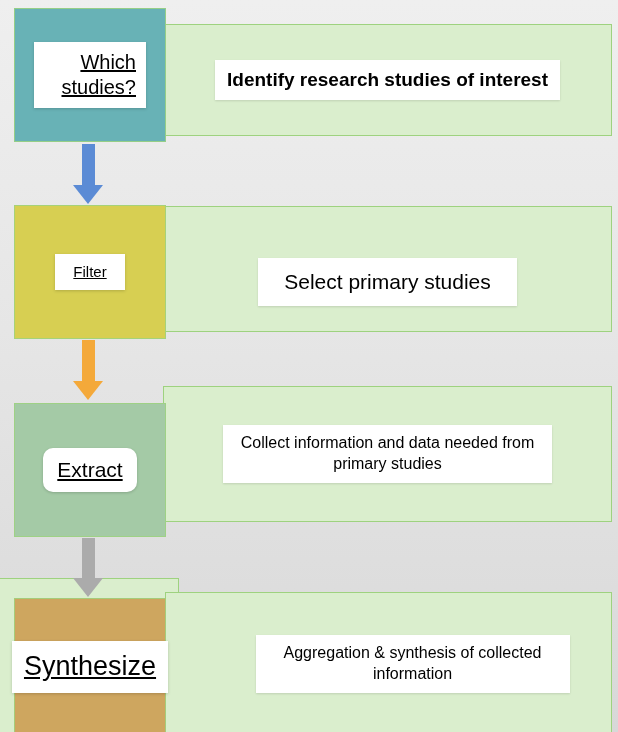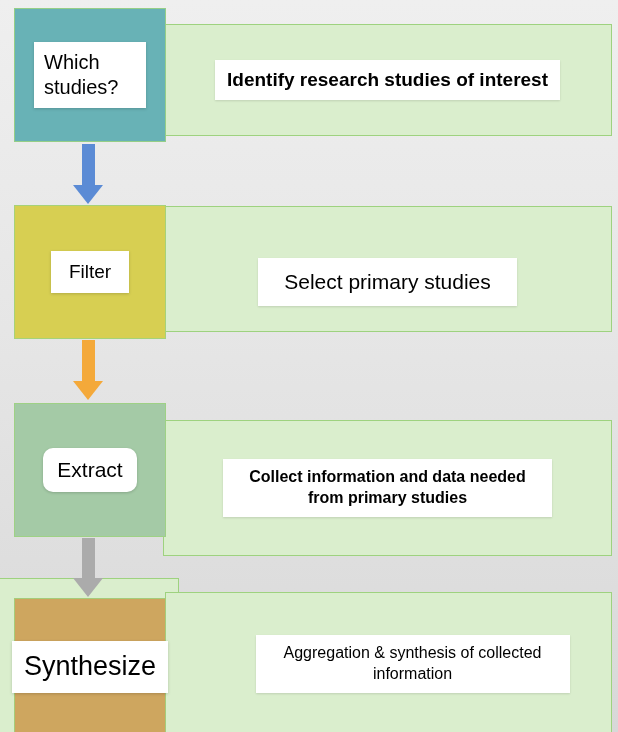--- a/index.html
+++ b/index.html
@@ -23,24 +23,25 @@
   .stage-box {
     position: absolute;
     display: flex;
     align-items: center;
     justify-content: center;
     border: 1.5px solid rgba(158, 210, 127, 0.85);
     z-index: 2;
   }
   .label-card {
     background: #ffffff;
-    text-align: left;
+    text-align: right;
     padding: 8px 10px;
     line-height: 1.25;
     box-shadow: 0 1px 3px rgba(0,0,0,0.18);
+    text-decoration: underline;
   }
   .desc-card {
     background: #ffffff;
     text-align: center;
     padding: 8px 12px;
     line-height: 1.3;
     box-shadow: 0 1px 2px rgba(0,0,0,0.12);
   }
   .arrow {
     position: absolute;
@@ -73,29 +74,29 @@
 
   <div class="arrow" style="left:73px; top:144px;">
     <div class="shaft" style="height: 41px; background: rgb(91, 139, 213);"></div>
     <div class="head" style="border-top-color: rgb(91, 139, 213);"></div>
   </div>
 
   <div class="banner" style="left: 163px; top: 206px; width: 447px; height: 124px; background: rgb(218, 238, 205); border-color: rgb(158, 210, 127);">
     <div class="desc-card" style="font-size:21px; padding:10px 26px;margin-top:26px;">Select primary studies</div>
   </div>
   <div class="stage-box" style="left: 14px; top: 205px; width: 150px; height: 132px; background: rgb(215, 207, 82);">
-    <div class="label-card" style="font-size:19px; padding:9px 18px;">Filter</div>
+    <div class="label-card" style="font-size:15px; padding:9px 18px;">Filter</div>
   </div>
 
   <div class="arrow" style="left:73px; top:340px;">
     <div class="shaft" style="height: 41px; background: rgb(244, 169, 58);"></div>
     <div class="head" style="border-top-color: rgb(244, 169, 58);"></div>
   </div>
 
-  <div class="banner" style="left: 163px; top: 420px; width: 447px; height: 134px; background: rgb(218, 238, 205); border-color: rgb(158, 210, 127); font-weight: bold;">
+  <div class="banner" style="left: 163px; top: 386px; width: 447px; height: 134px; background: rgb(218, 238, 205); border-color: rgb(158, 210, 127);">
     <div class="desc-card" style="font-size:16px; width:305px;">Collect information and data needed from primary studies</div>
   </div>
   <div class="stage-box" style="left: 14px; top: 403px; width: 150px; height: 132px; background: rgb(164, 202, 166);">
     <div class="label-card" style="font-size:21px; padding:9px 14px;border-radius:10px;">Extract</div>
   </div>
 
   <div class="arrow" style="left:73px; top:538px;">
     <div class="shaft" style="height: 40px; background: rgb(171, 171, 171);"></div>
     <div class="head" style="border-top-color: rgb(171, 171, 171);"></div>
   </div>

